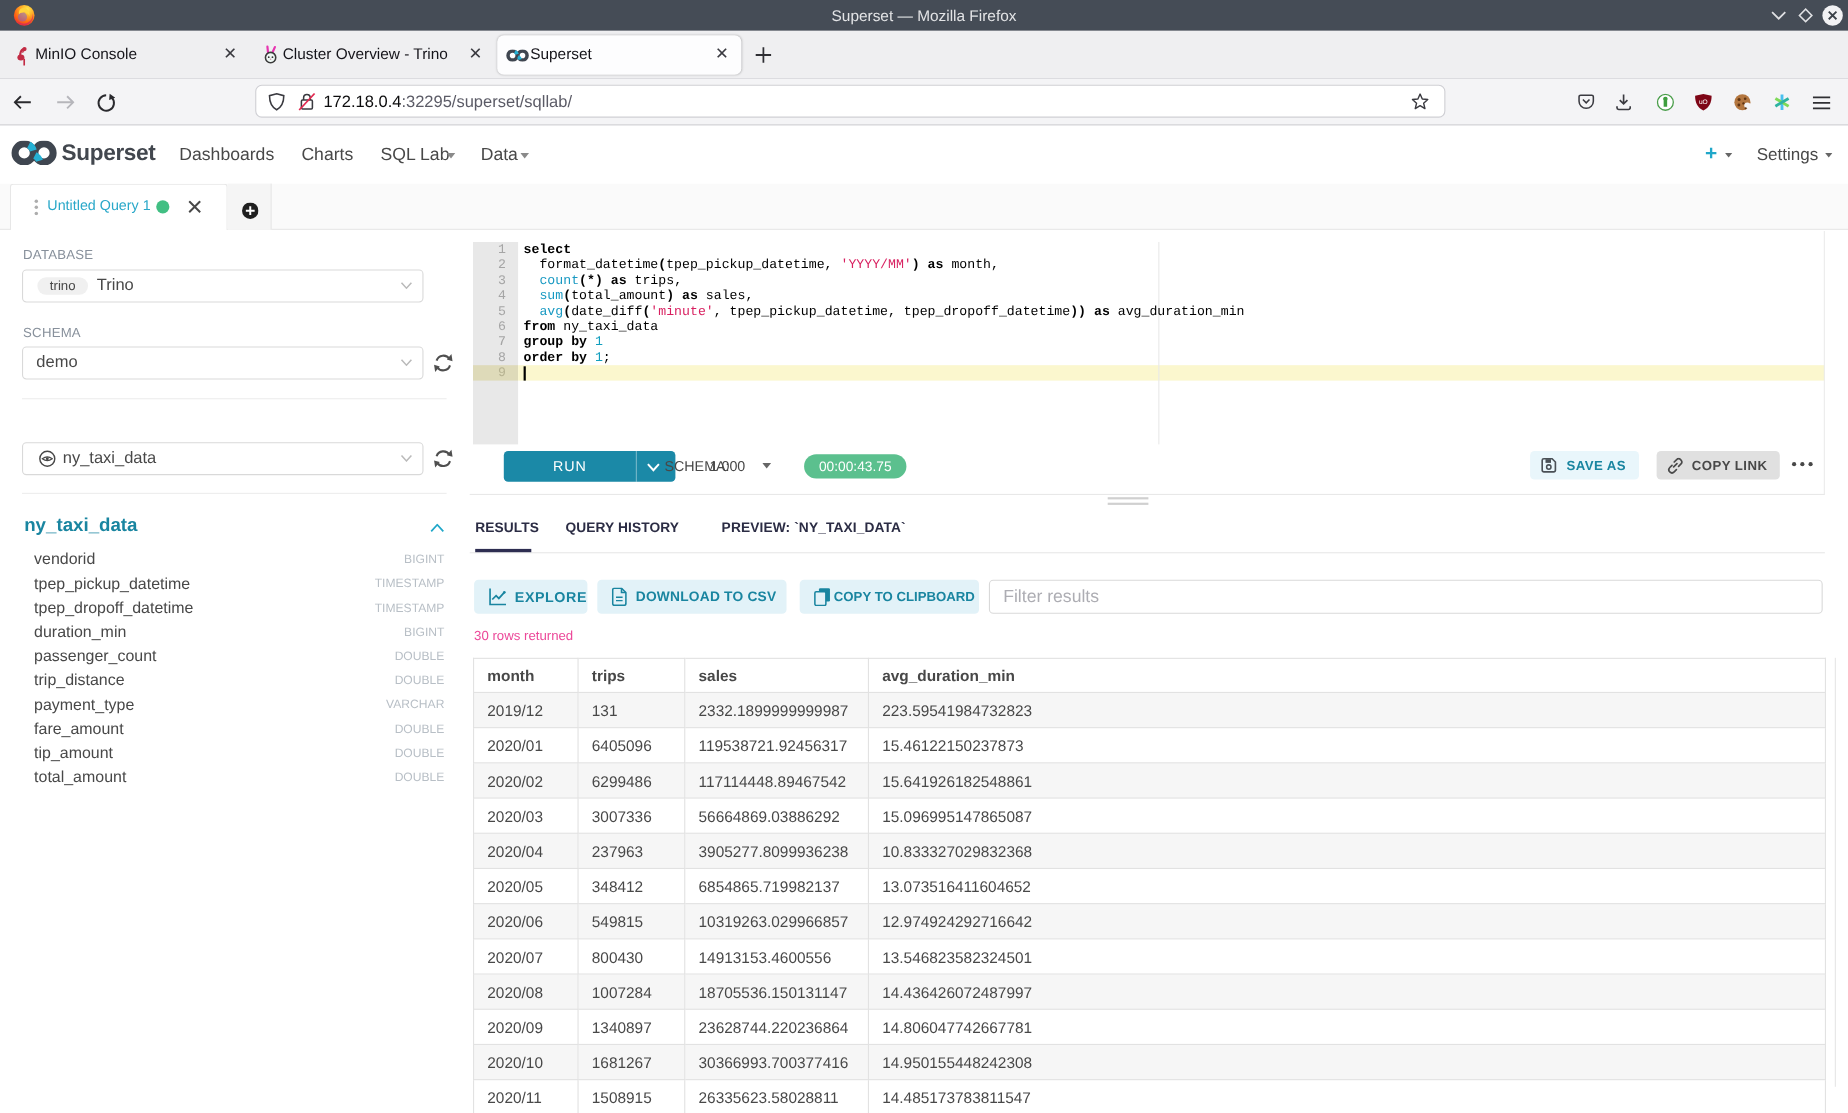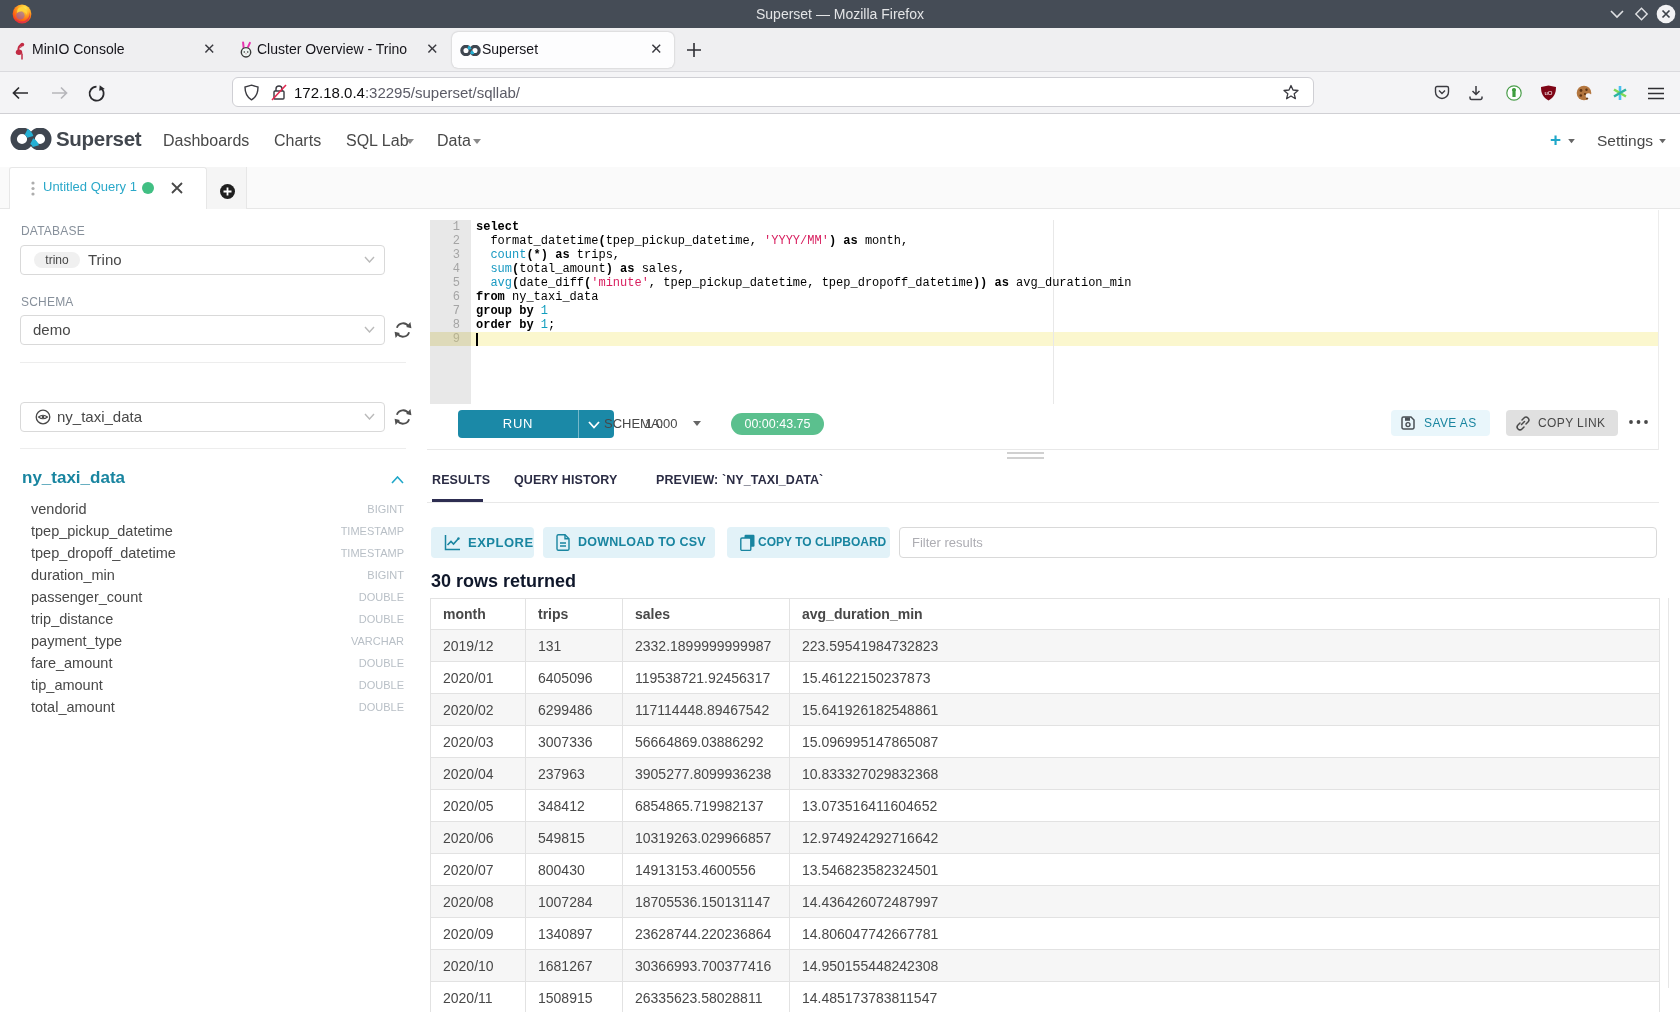--- a/index.html
+++ b/index.html
@@ -39,21 +39,21 @@
     text-align:right; padding-right:11px; }
   #code { left:476px; top:220px; font-family:"Liberation Mono", monospace; font-size:12px;
     line-height:14px; color:#000; white-space:pre; }
   #code b { font-weight:bold; }
   .fn { color:#1899c2; }
   .num { color:#119ebe; }
   .str { color:#d81f5f; }
 
   
   #runbtn { left:439px; top:410px; width:156px; height:28px; background:#1b89a7; border-radius:4px; color:#fff;margin-left:19px; }
-  .pillbtn { height:26px; border-radius:4px; font-size:12px; font-weight:normal; letter-spacing:0.4px; }
+  .pillbtn { height:26px; border-radius:4px; font-size:12px; font-weight:bold; letter-spacing:0.4px; }
 
   
   .rtab { top:473px; font-size:12.5px; font-weight:bold; letter-spacing:0.1px; color:#2b2c44; }
   .resbtn { top:527px; height:31px; background:#e2f2f8; border-radius:4px; color:#1985a0;
     font-size:12.5px; font-weight:bold; letter-spacing:0.2px; line-height:31px; }
 
   
   #rtable { left:430px; top:598px; width:1229px; border-collapse:collapse; table-layout:fixed;
     font-size:14px; color:#484848; }
   #rtable th { height:31px; font-size:14px; text-align:left; font-weight:bold; }
@@ -412,24 +412,24 @@
   <span class="abs" style="left:35px;font-size:12.5px;">DOWNLOAD TO CSV</span>
 </div>
 <div class="abs resbtn" style="left:727px;width:163px;">
   <svg class="abs" style="left:13px;top:7px" width="15" height="17" viewBox="0 0 15 17">
     <rect x="4.5" y="0.8" width="10" height="12" rx="1.2" fill="#1985a0"></rect>
     <rect x="0.8" y="4" width="10" height="12.4" rx="1.2" fill="#e2f2f8" stroke="#1985a0" stroke-width="1.4"></rect>
   </svg>
   <span class="abs" style="left:31px;font-size:12px;letter-spacing:0px;">COPY TO CLIPBOARD</span>
 </div>
 <div class="abs" style="left:899px;top:527px;width:758px;height:31px;border:1px solid #d9d9d9;border-radius:4px;background:#fff;">
-  <span style="position:absolute;left:12px;top:0;line-height:29px;font-size:13px;color:#adadb3;">Filter results</span>
-</div>
-
-<div class="abs" style="left:431px;top:571px;font-size:18px;color:#0f172a;font-weight:bold;">30 rows returned</div>
+  <span style="position:absolute;left:12px;top:0;line-height:29px;font-size:16px;color:#adadb3;">Filter results</span>
+</div>
+
+<div class="abs" style="left:431px;top:571px;font-size:12px;color:#ec4899;">30 rows returned</div>
 
 <div class="abs" style="left:1668px;top:598px;width:1px;height:390px;background:#e6e6e6;"></div>
 
 <table class="abs" id="rtable">
   <colgroup>
       <col style="width:95px">
       <col style="width:97px">
       <col style="width:167px">
       <col style="width:870px">
     </colgroup>

